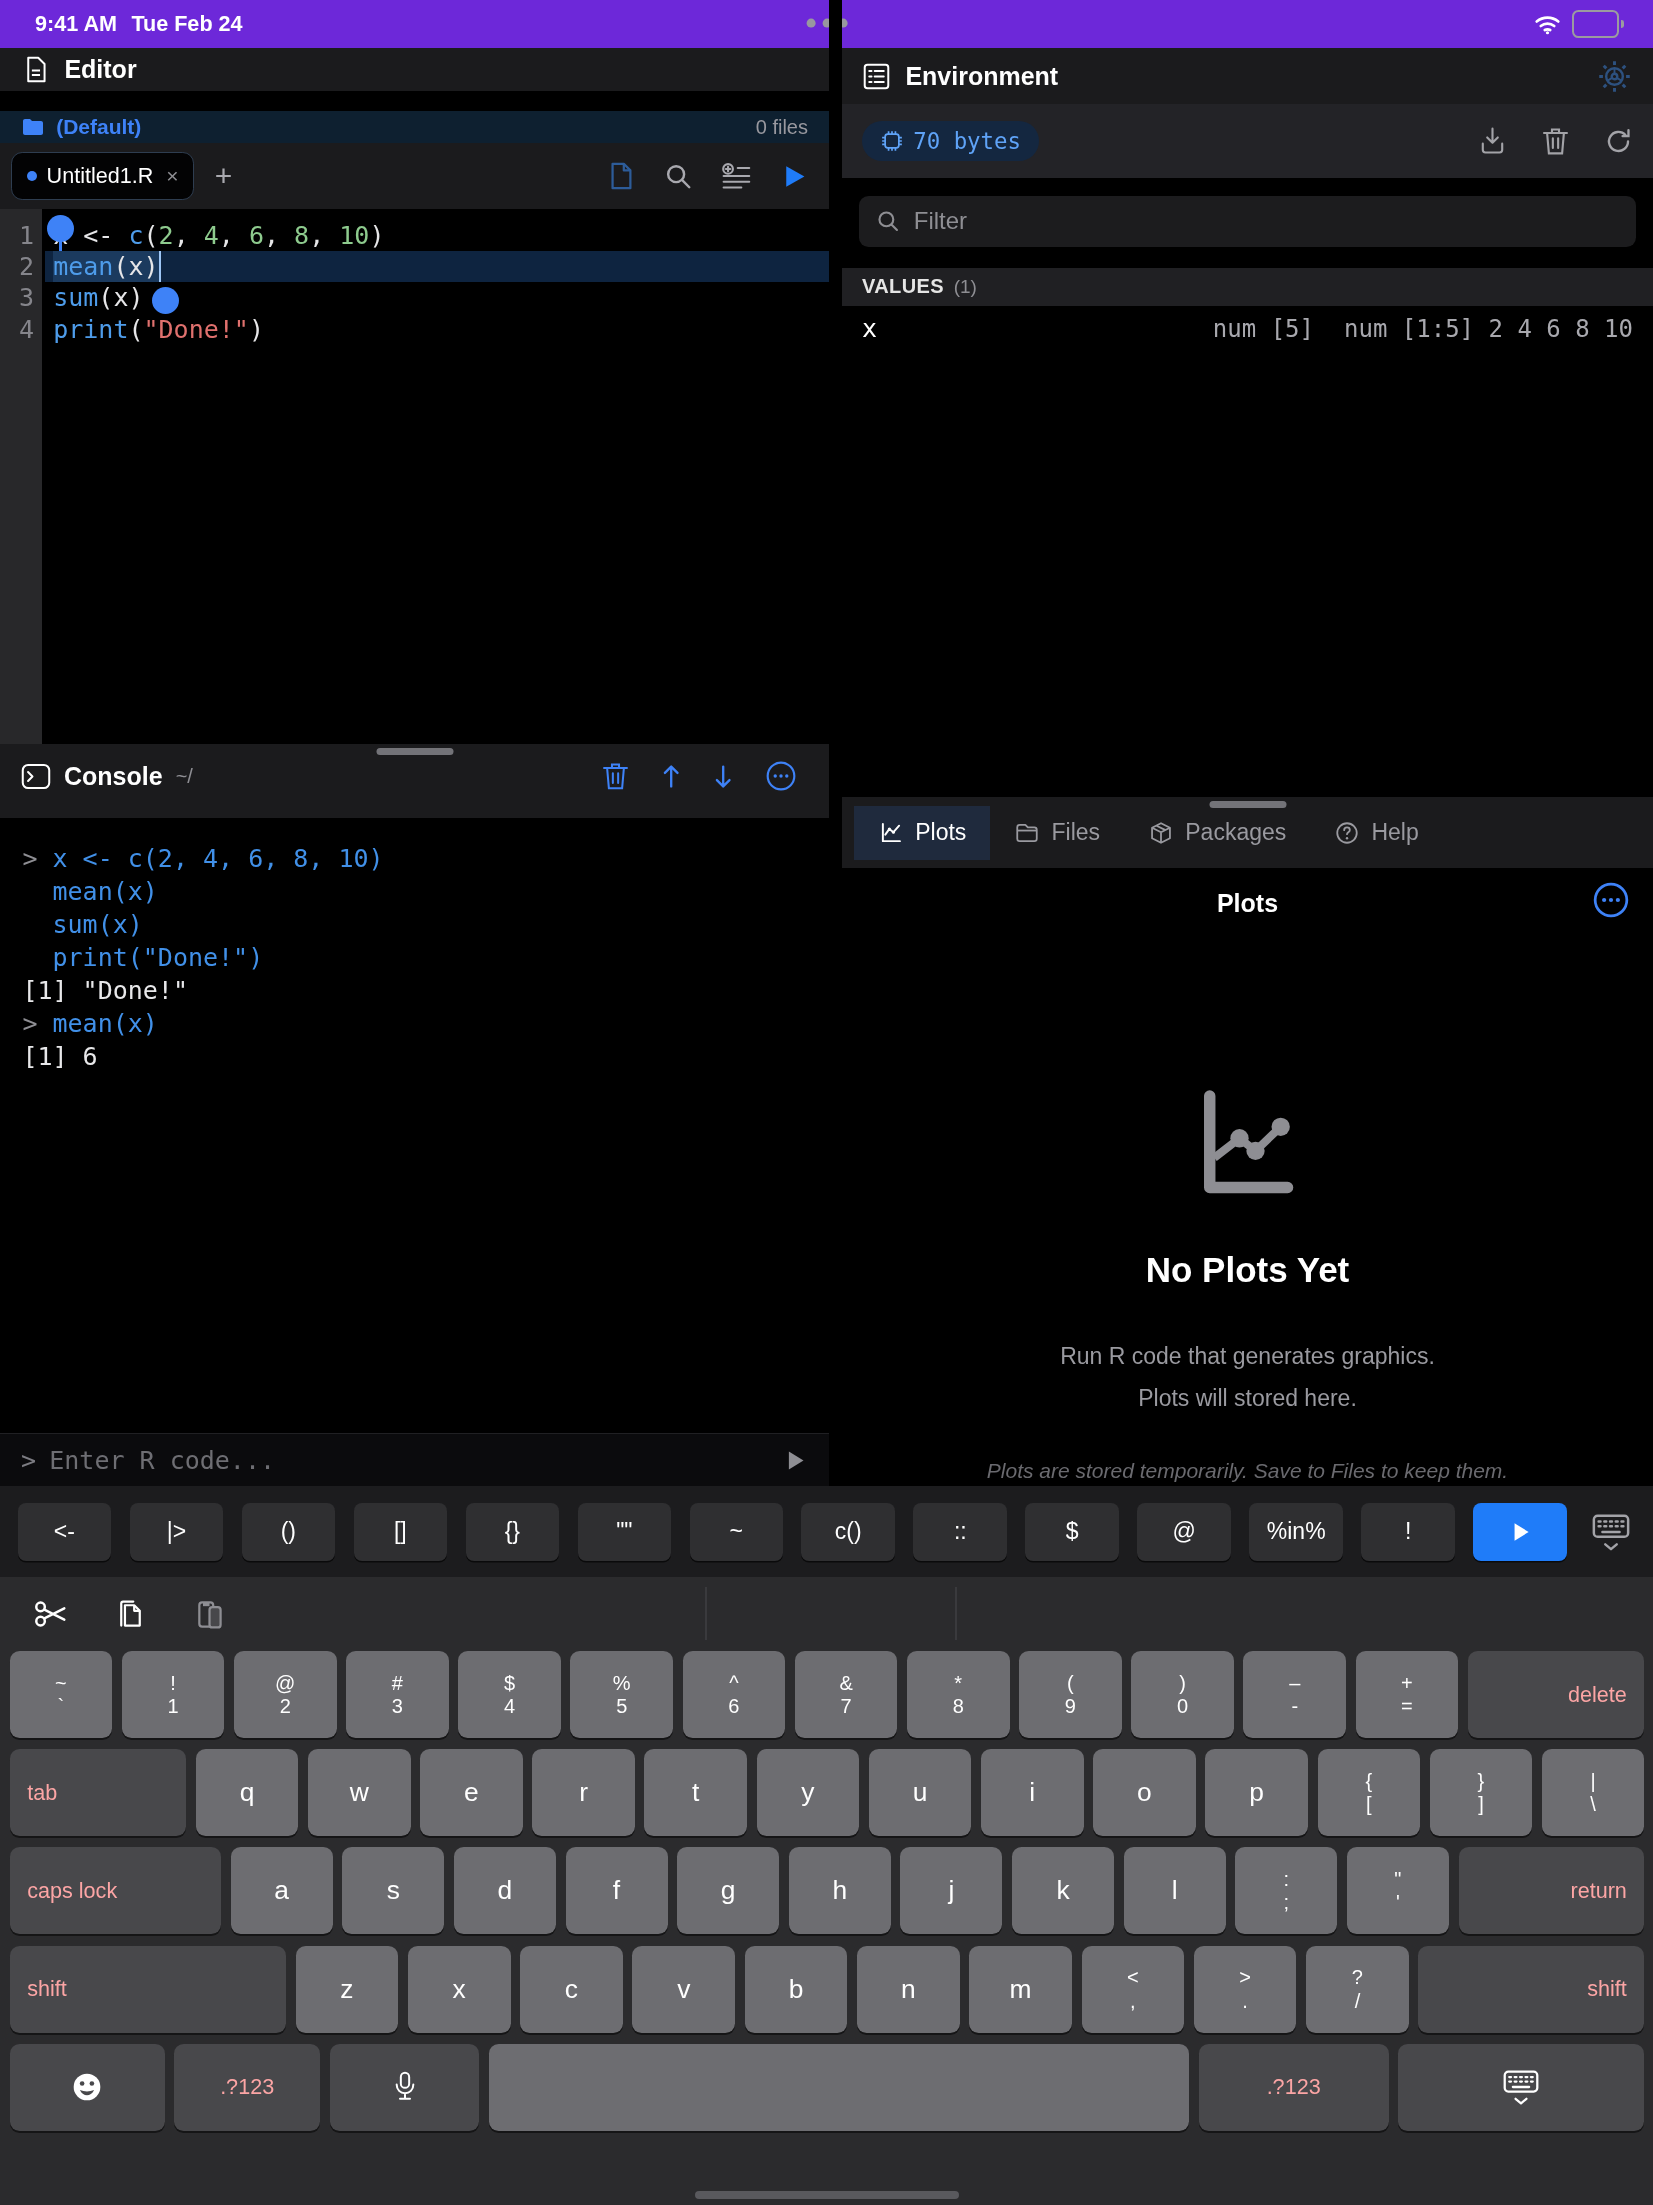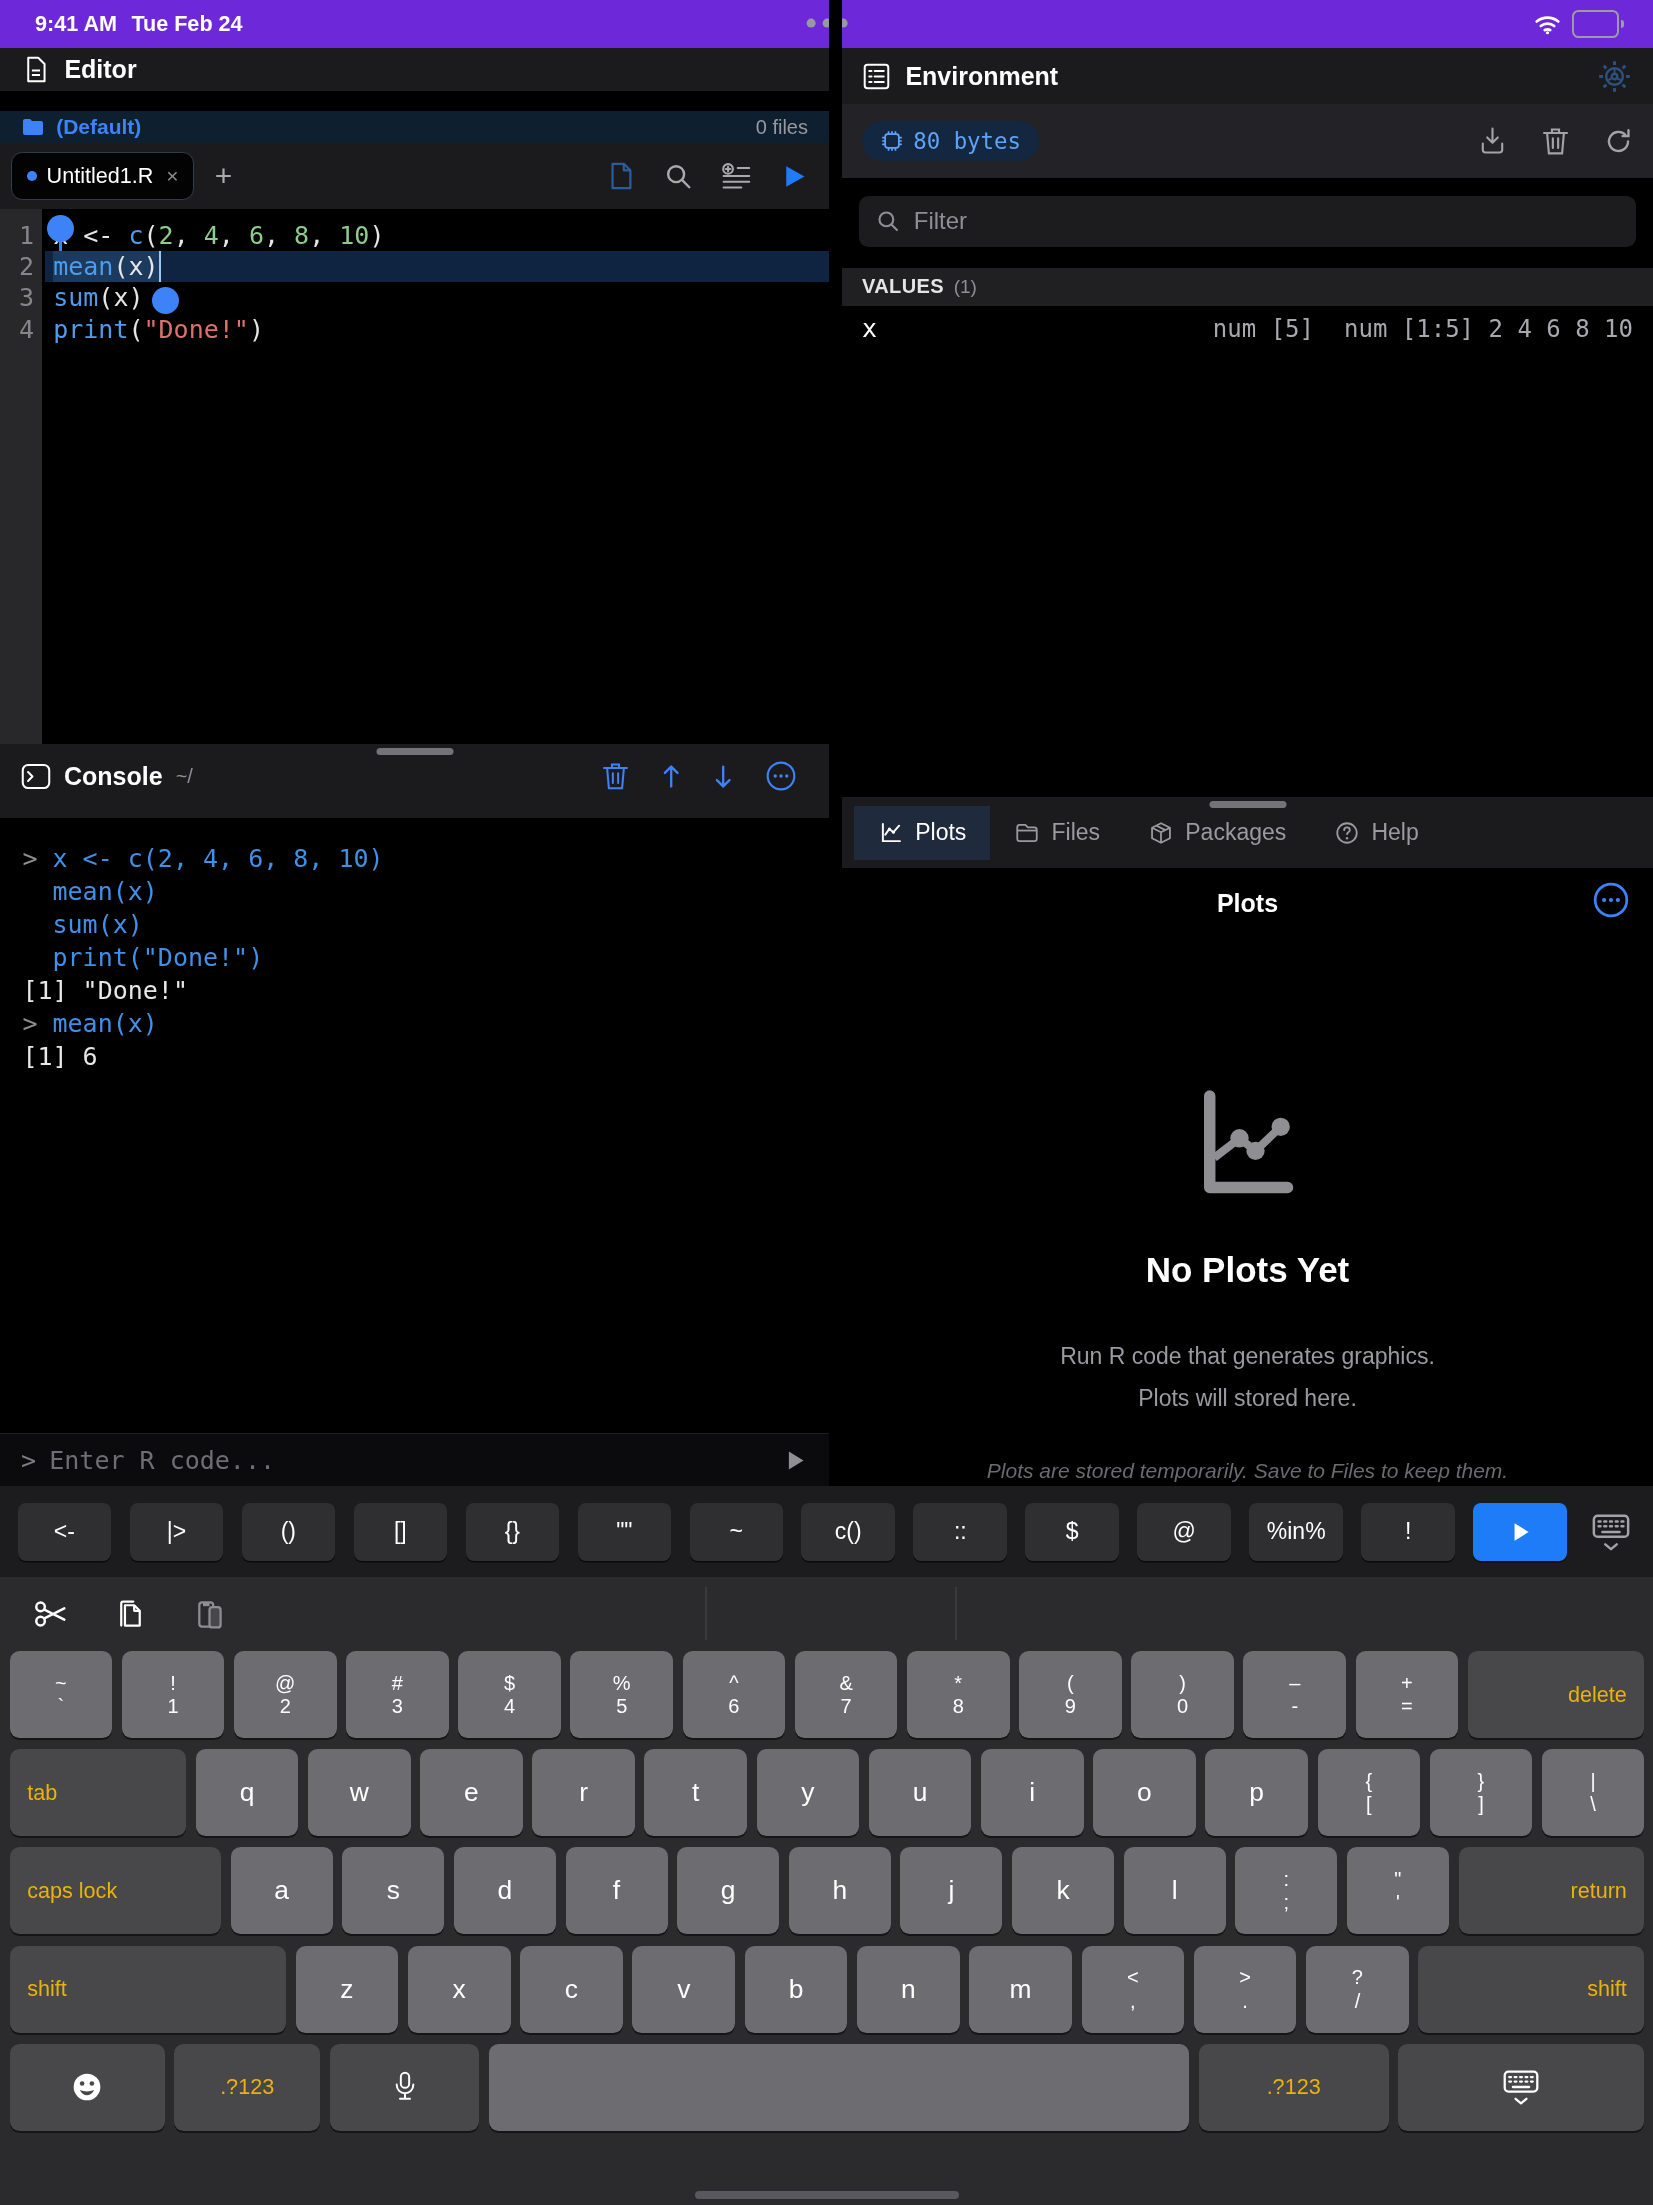--- a/index.html
+++ b/index.html
@@ -119,21 +119,21 @@
   #keyboard{position:absolute;left:0;top:1577px;width:1654px;height:628px;background:#2b2b2d;box-sizing:border-box;}
   #edit-row{height:74px;display:flex;align-items:center;gap:42px;padding:0 32px;position:relative;}
   #edit-row .ed-div{position:absolute;top:9.6px;height:53px;width:1.6px;background:#3a3a3d;}
   #kb-rows{padding:0 9.6px;}
   .kb-row{display:flex;gap:9.6px;height:87px;margin-bottom:11.2px;}
   .kb-key{border-radius:9.6px;display:flex;align-items:center;justify-content:center;
           box-shadow:0 2px 0 #151516;box-sizing:border-box;}
   .kb-key.light{background:#6d6d71;}
   .kb-key.dark{background:#48484b;}
   .kb-key .kletter{font-size:26.4px;color:#fff;}
-  .kb-key .klabel{font-size:21.6px;color:#eab308;}
+  .kb-key .klabel{font-size:21.6px;color:#fca5a5;}
   .kb-key.align-left{justify-content:flex-start;padding-left:17.6px;}
   .kb-key.align-right{justify-content:flex-end;padding-right:17.6px;}
   .kb-key .two{display:flex;flex-direction:column;align-items:center;gap:3.2px;line-height:1.02;}
   .kb-key .two span{font-size:20px;color:#fff;}
   #home-indicator{position:absolute;left:50%;bottom:6.4px;transform:translateX(-50%);
                   width:264px;height:8px;border-radius:4px;background:#59595d;}
 </style>
 </head>
 <body>
 
@@ -327,21 +327,21 @@
   </div>
 
   <div id="env-toolbar">
     <div id="mem-badge">
       <span>
         <svg viewBox="0 0 28 28" width="24" height="24" fill="none" stroke="#5FA3F7" stroke-width="2">
           <rect x="6" y="6" width="16" height="16" rx="3"></rect>
           <path d="M10 6V2.5M14 6V2.5M18 6V2.5M10 25.5V22M14 25.5V22M18 25.5V22M6 10H2.5M6 14H2.5M6 18H2.5M25.5 10H22M25.5 14H22M25.5 18H22"></path>
           </svg>
       </span>
-      <span>80 bytes</span>
+      <span>70 bytes</span>
     </div>
     <div id="env-tools">
       <span>
         <svg viewBox="0 0 32 34" width="29" height="30" fill="none" stroke="#a3a3a8" stroke-width="2.4" stroke-linecap="round" stroke-linejoin="round">
           <path d="M16 3v16M10 13l6 6 6-6"></path>
             <path d="M5 20v7c0 1.7 1.3 3 3 3h16c1.7 0 3-1.3 3-3v-7"></path>
           </svg>
       </span>
       <span>
         <svg viewBox="0 0 32 34" width="29" height="30" fill="none" stroke="#a3a3a8" stroke-width="2.4" stroke-linecap="round">

